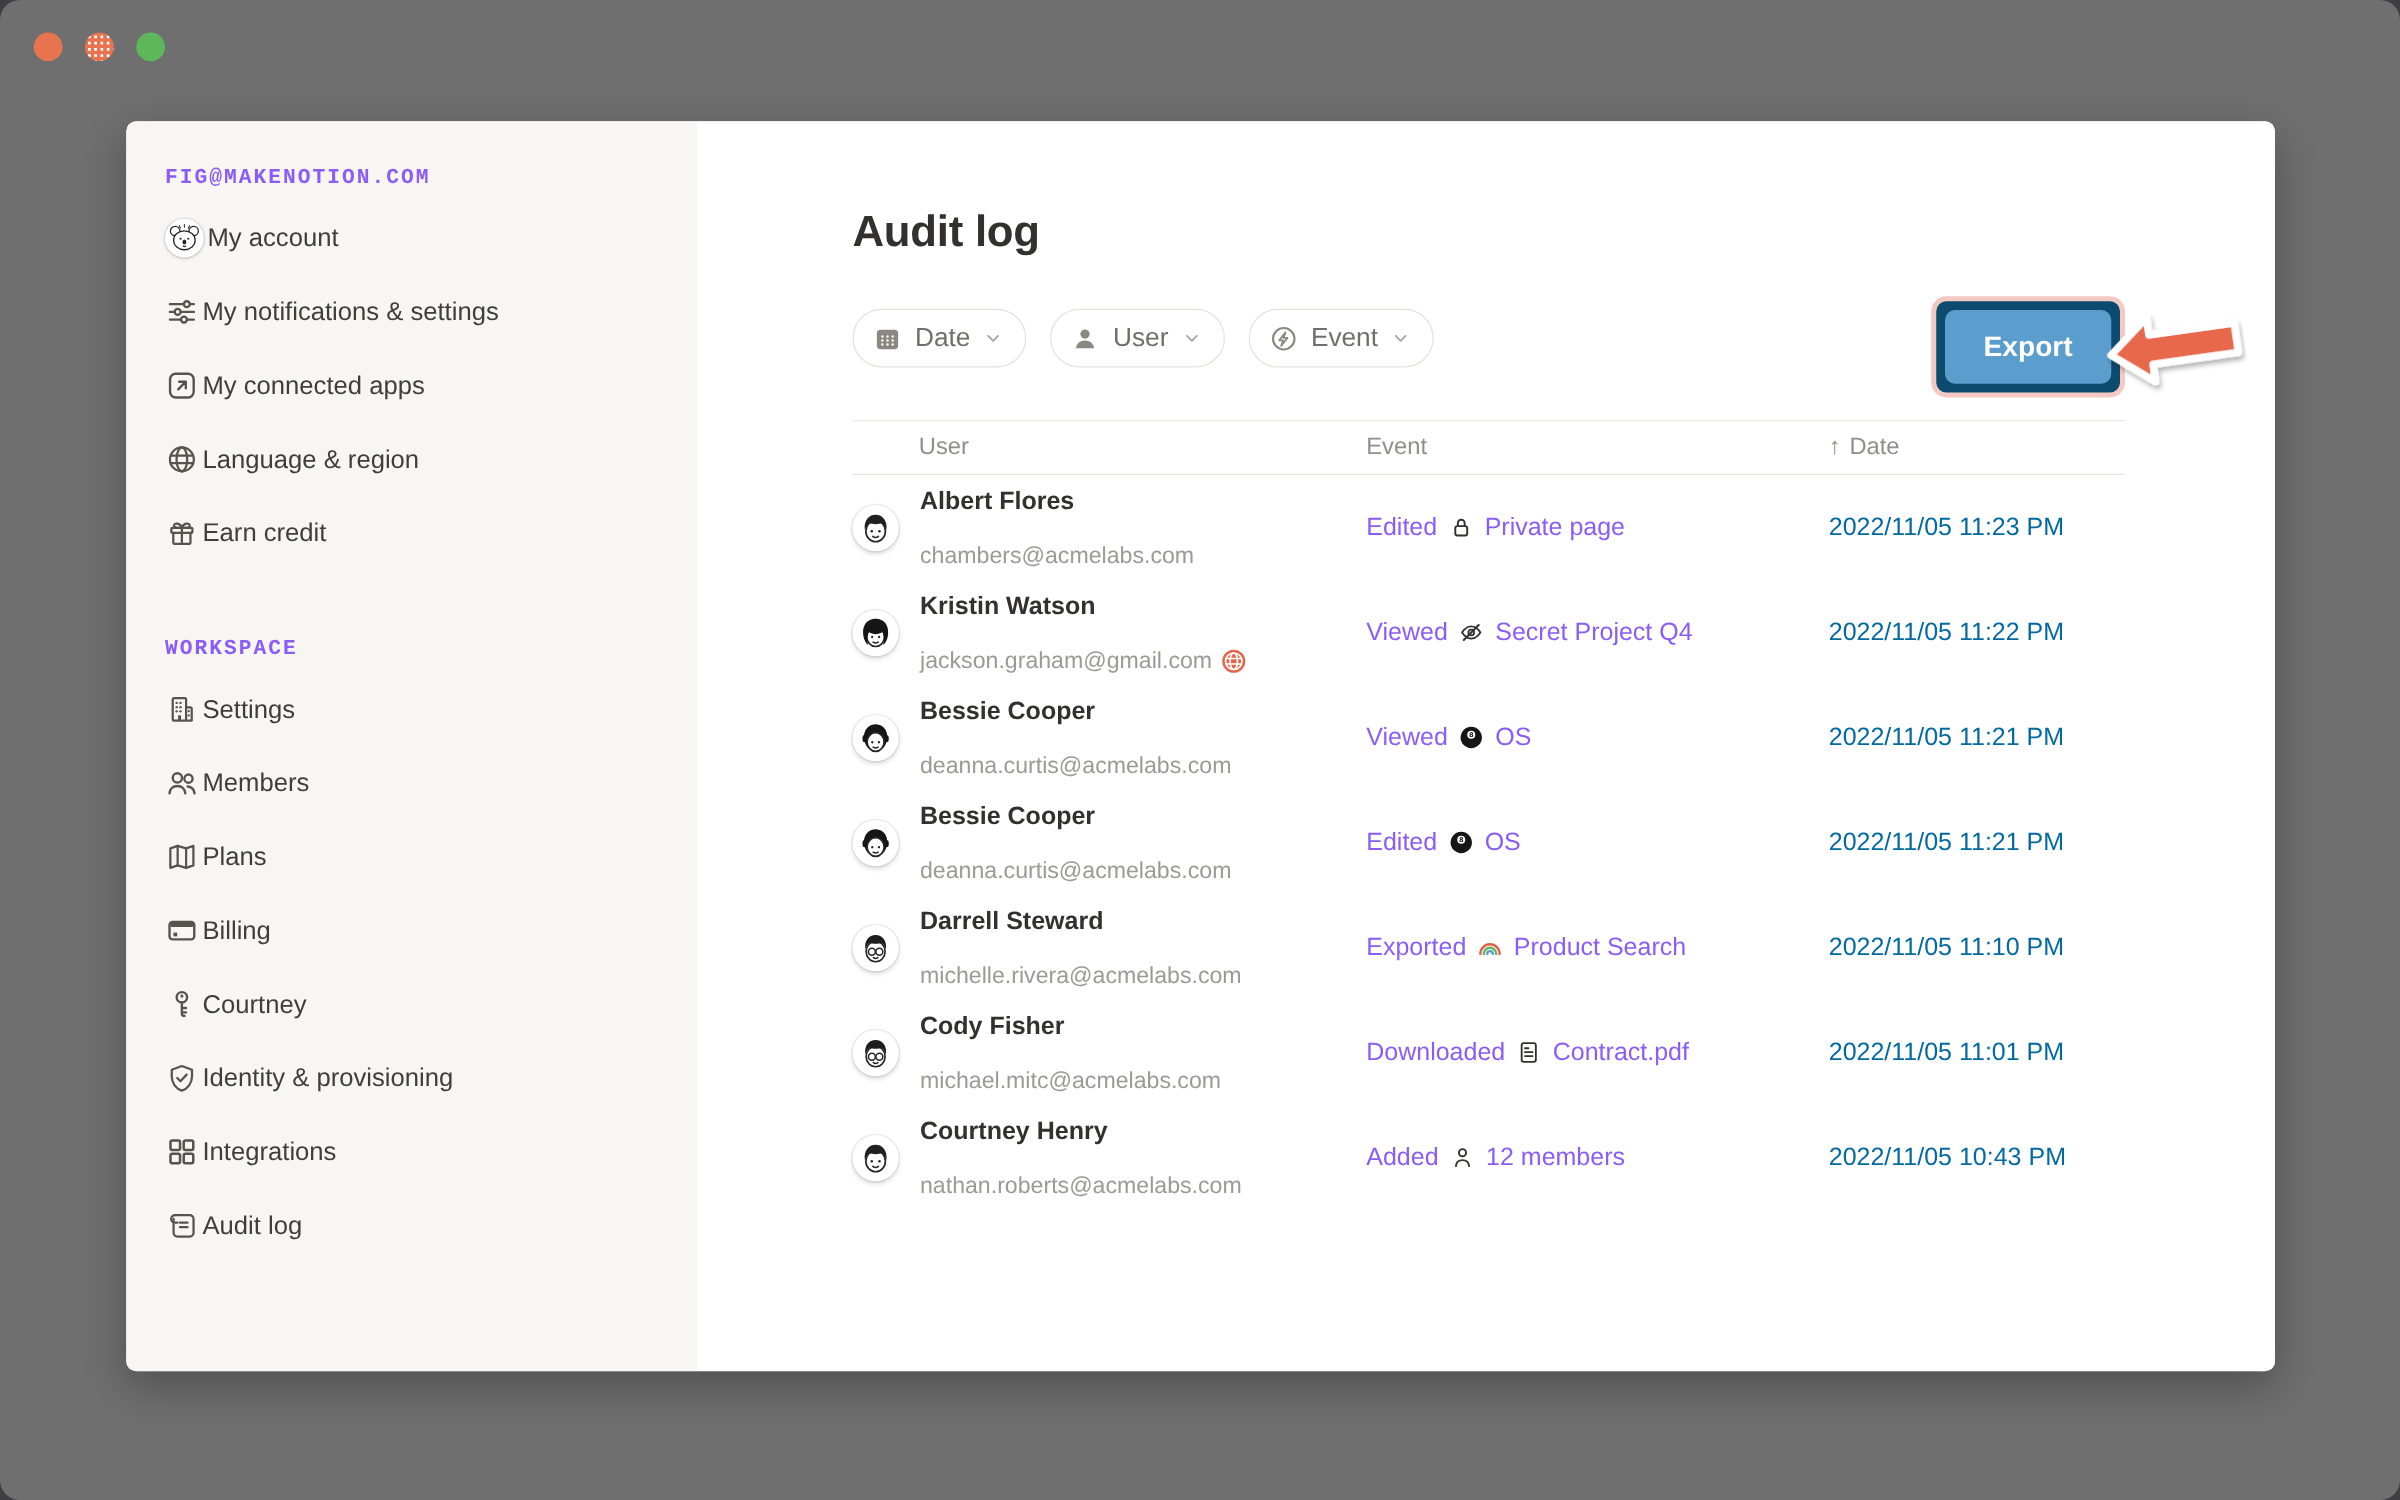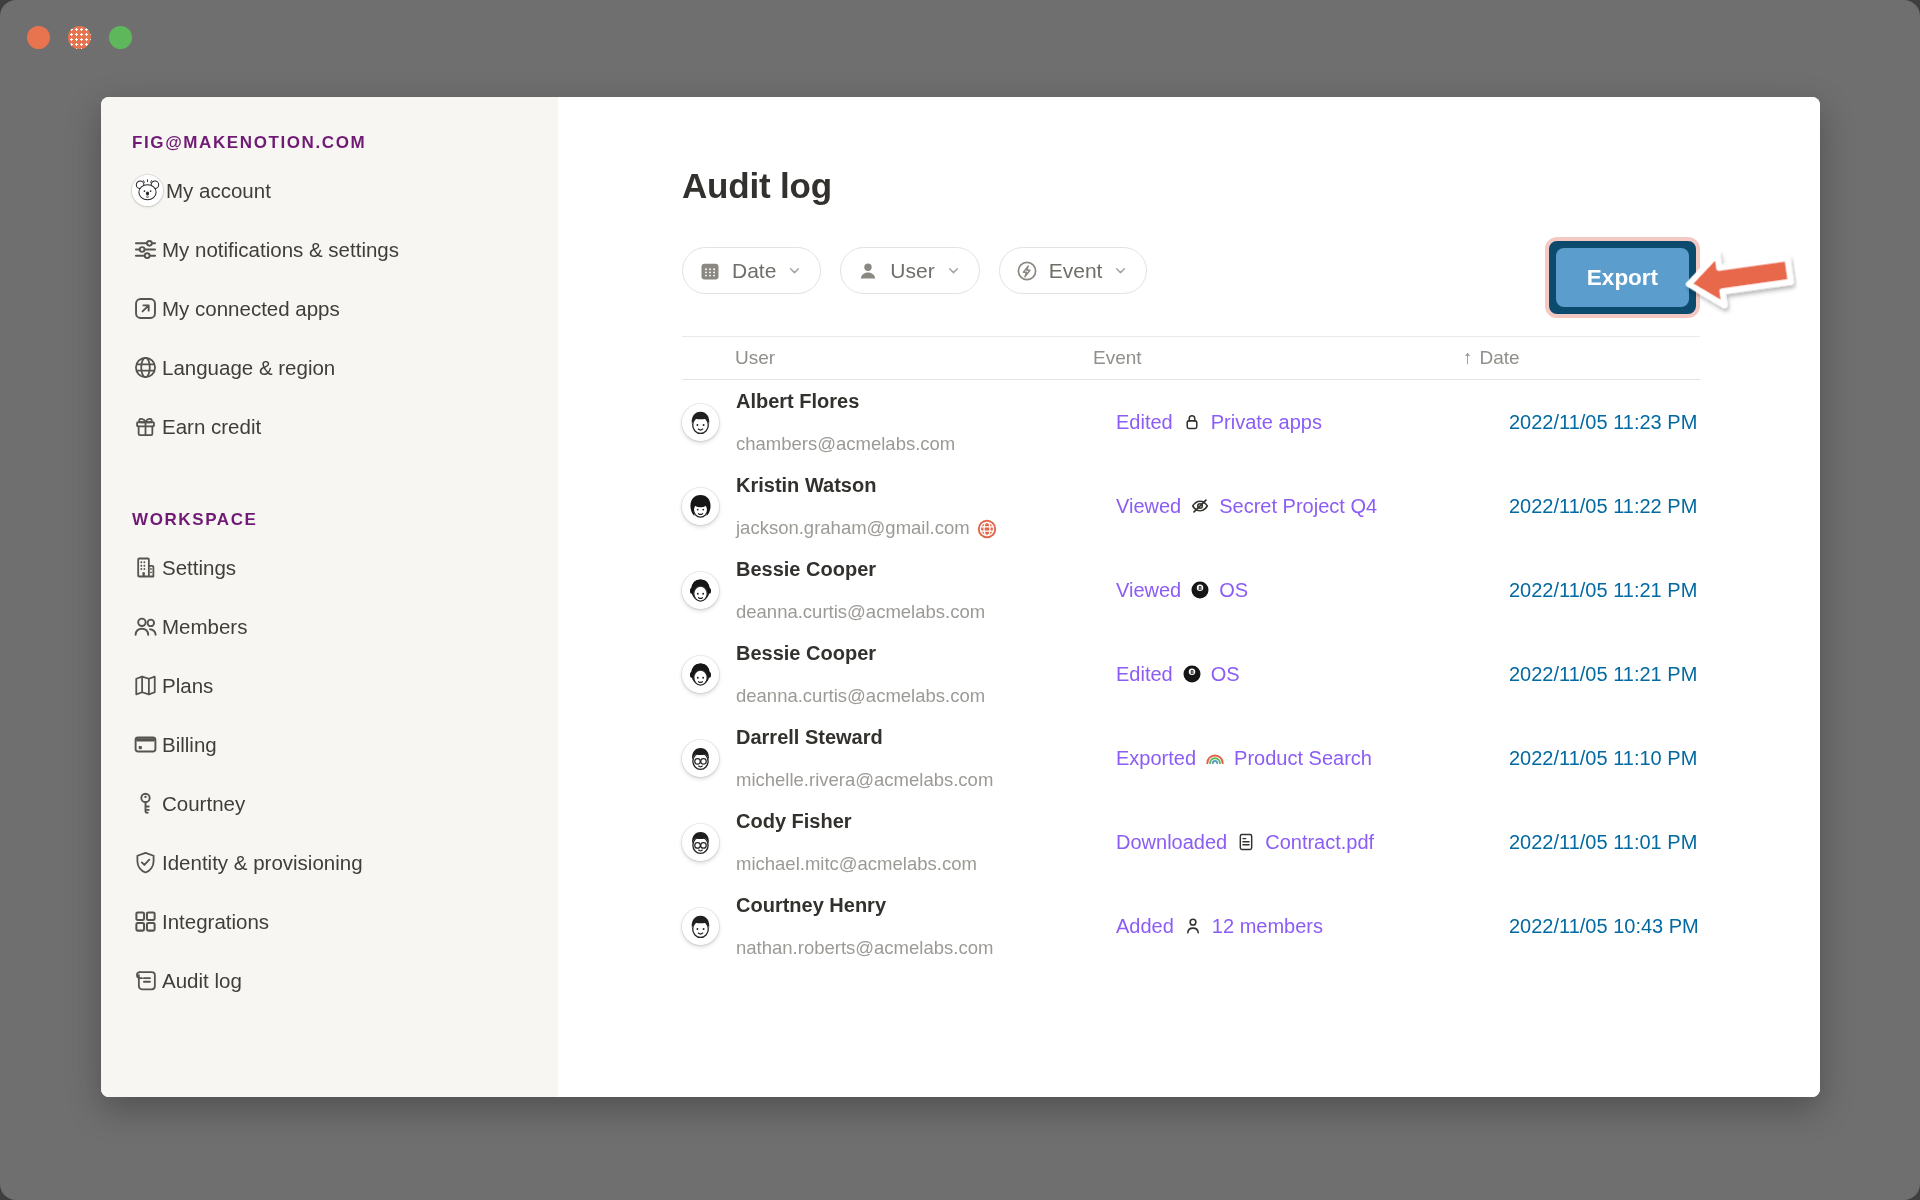--- a/index.html
+++ b/index.html
@@ -16,22 +16,22 @@
     background-size:5px 5px; background-position:1px 1px; }
   .tl-zoom { background:#5fb75c; }
 
   
   .card { position:absolute; left:101px; top:97px; width:1719px; height:1000px;
     background:#ffffff; border-radius:8px; box-shadow:0 12px 34px rgba(0,0,0,.28);
     display:flex; overflow:hidden; }
 
   
   .sidebar { width:457px; flex:none; background:#f7f6f2; padding:36px 18px 0 31px; }
-  .sb-header { font-size:17px; font-weight:600; letter-spacing:1.6px; color:#701a75;
-    line-height:20px; margin:0 0 8px 0; }
+  .sb-header { font-size:17px; font-weight:600; letter-spacing:1.6px; color:#8b5cf6;
+    line-height:20px; margin:0 0 8px 0;font-family:Liberation Mono, monospace; }
   .sb-list { list-style:none; margin:0; padding:0; }
   .side-item { height:59px; display:flex; align-items:center; gap:3px;
     font-size:20.5px; font-weight:500; color:#3f3e38; cursor:pointer; }
   .side-item .icon { width:27px; height:27px; flex:none; color:#55544e; display:flex;
     align-items:center; justify-content:center; }
   .side-item .icon svg { width:100%; height:100%; }
   .side-item .icon.avatar-chip { width:31px; height:31px; border-radius:50%; background:#fff;
     box-shadow:0 0 0 1px rgba(0,0,0,.08), 0 1px 3px rgba(0,0,0,.15); overflow:hidden; }
   .sb-workspace { margin-top:54px; }
 
@@ -59,21 +59,21 @@
 
   
   .table { margin-top:18px; width:1018px; }
   .thead { display:flex; align-items:center; height:44px; border-top:1px solid #ebeae6;
     border-bottom:1px solid #e5e3df; color:#908f89; font-size:19px; font-weight:400; }
   .col-user { width:411px; }
   .col-event { width:370px; }
   .col-date { flex:1; display:flex; align-items:center; gap:7px; }
   .thead .col-user { padding-left:53px; }
   .sort { font-size:19px; color:#908f89; }
-  .trow { display:flex; align-items:center; height:84px;gap:23px; }
+  .trow { display:flex; align-items:center; height:84px; }
   .user-cell { width:411px; display:flex; align-items:center; gap:17px; }
   .avatar { width:37px; height:37px; border-radius:50%; background:#fff; flex:none;
     box-shadow:0 0 0 1px rgba(0,0,0,.07), 0 2px 4px rgba(0,0,0,.16); overflow:hidden; }
   .avatar svg { width:100%; height:100%; display:block; }
   .name { font-size:20px; font-weight:700; color:#32312d; line-height:24px; }
   .email { display:flex; align-items:flex-end; gap:7px; font-size:18.5px; color:#9c9a95;
     line-height:22px; margin-top:20px; }
   .guest-globe { width:20px; height:20px; }
   .event-cell { width:370px; display:flex; align-items:center; gap:8px; font-size:20px;
     font-weight:500; color:#8b5cf6; }
@@ -507,21 +507,21 @@
           <span class="email-text">chambers@acmelabs.com</span>
 
         </div>
       </div>
     </div>
     <div class="event-cell">
       <span class="action">Edited</span>
       <svg class="ev-icon">
                   <use class="ev-use" href="#i-lock-icon"></use>
                 </svg>
-      <span class="obj">Private apps</span>
+      <span class="obj">Private page</span>
     </div>
     <div class="date-cell">2022/11/05 11:23 PM</div>
   </div>
 
   <div class="trow">
     <div class="user-cell">
       <span class="avatar">
                   <svg>
                     <use class="av-use" href="#i-sketch-woman-avatar"></use>
                   </svg>

